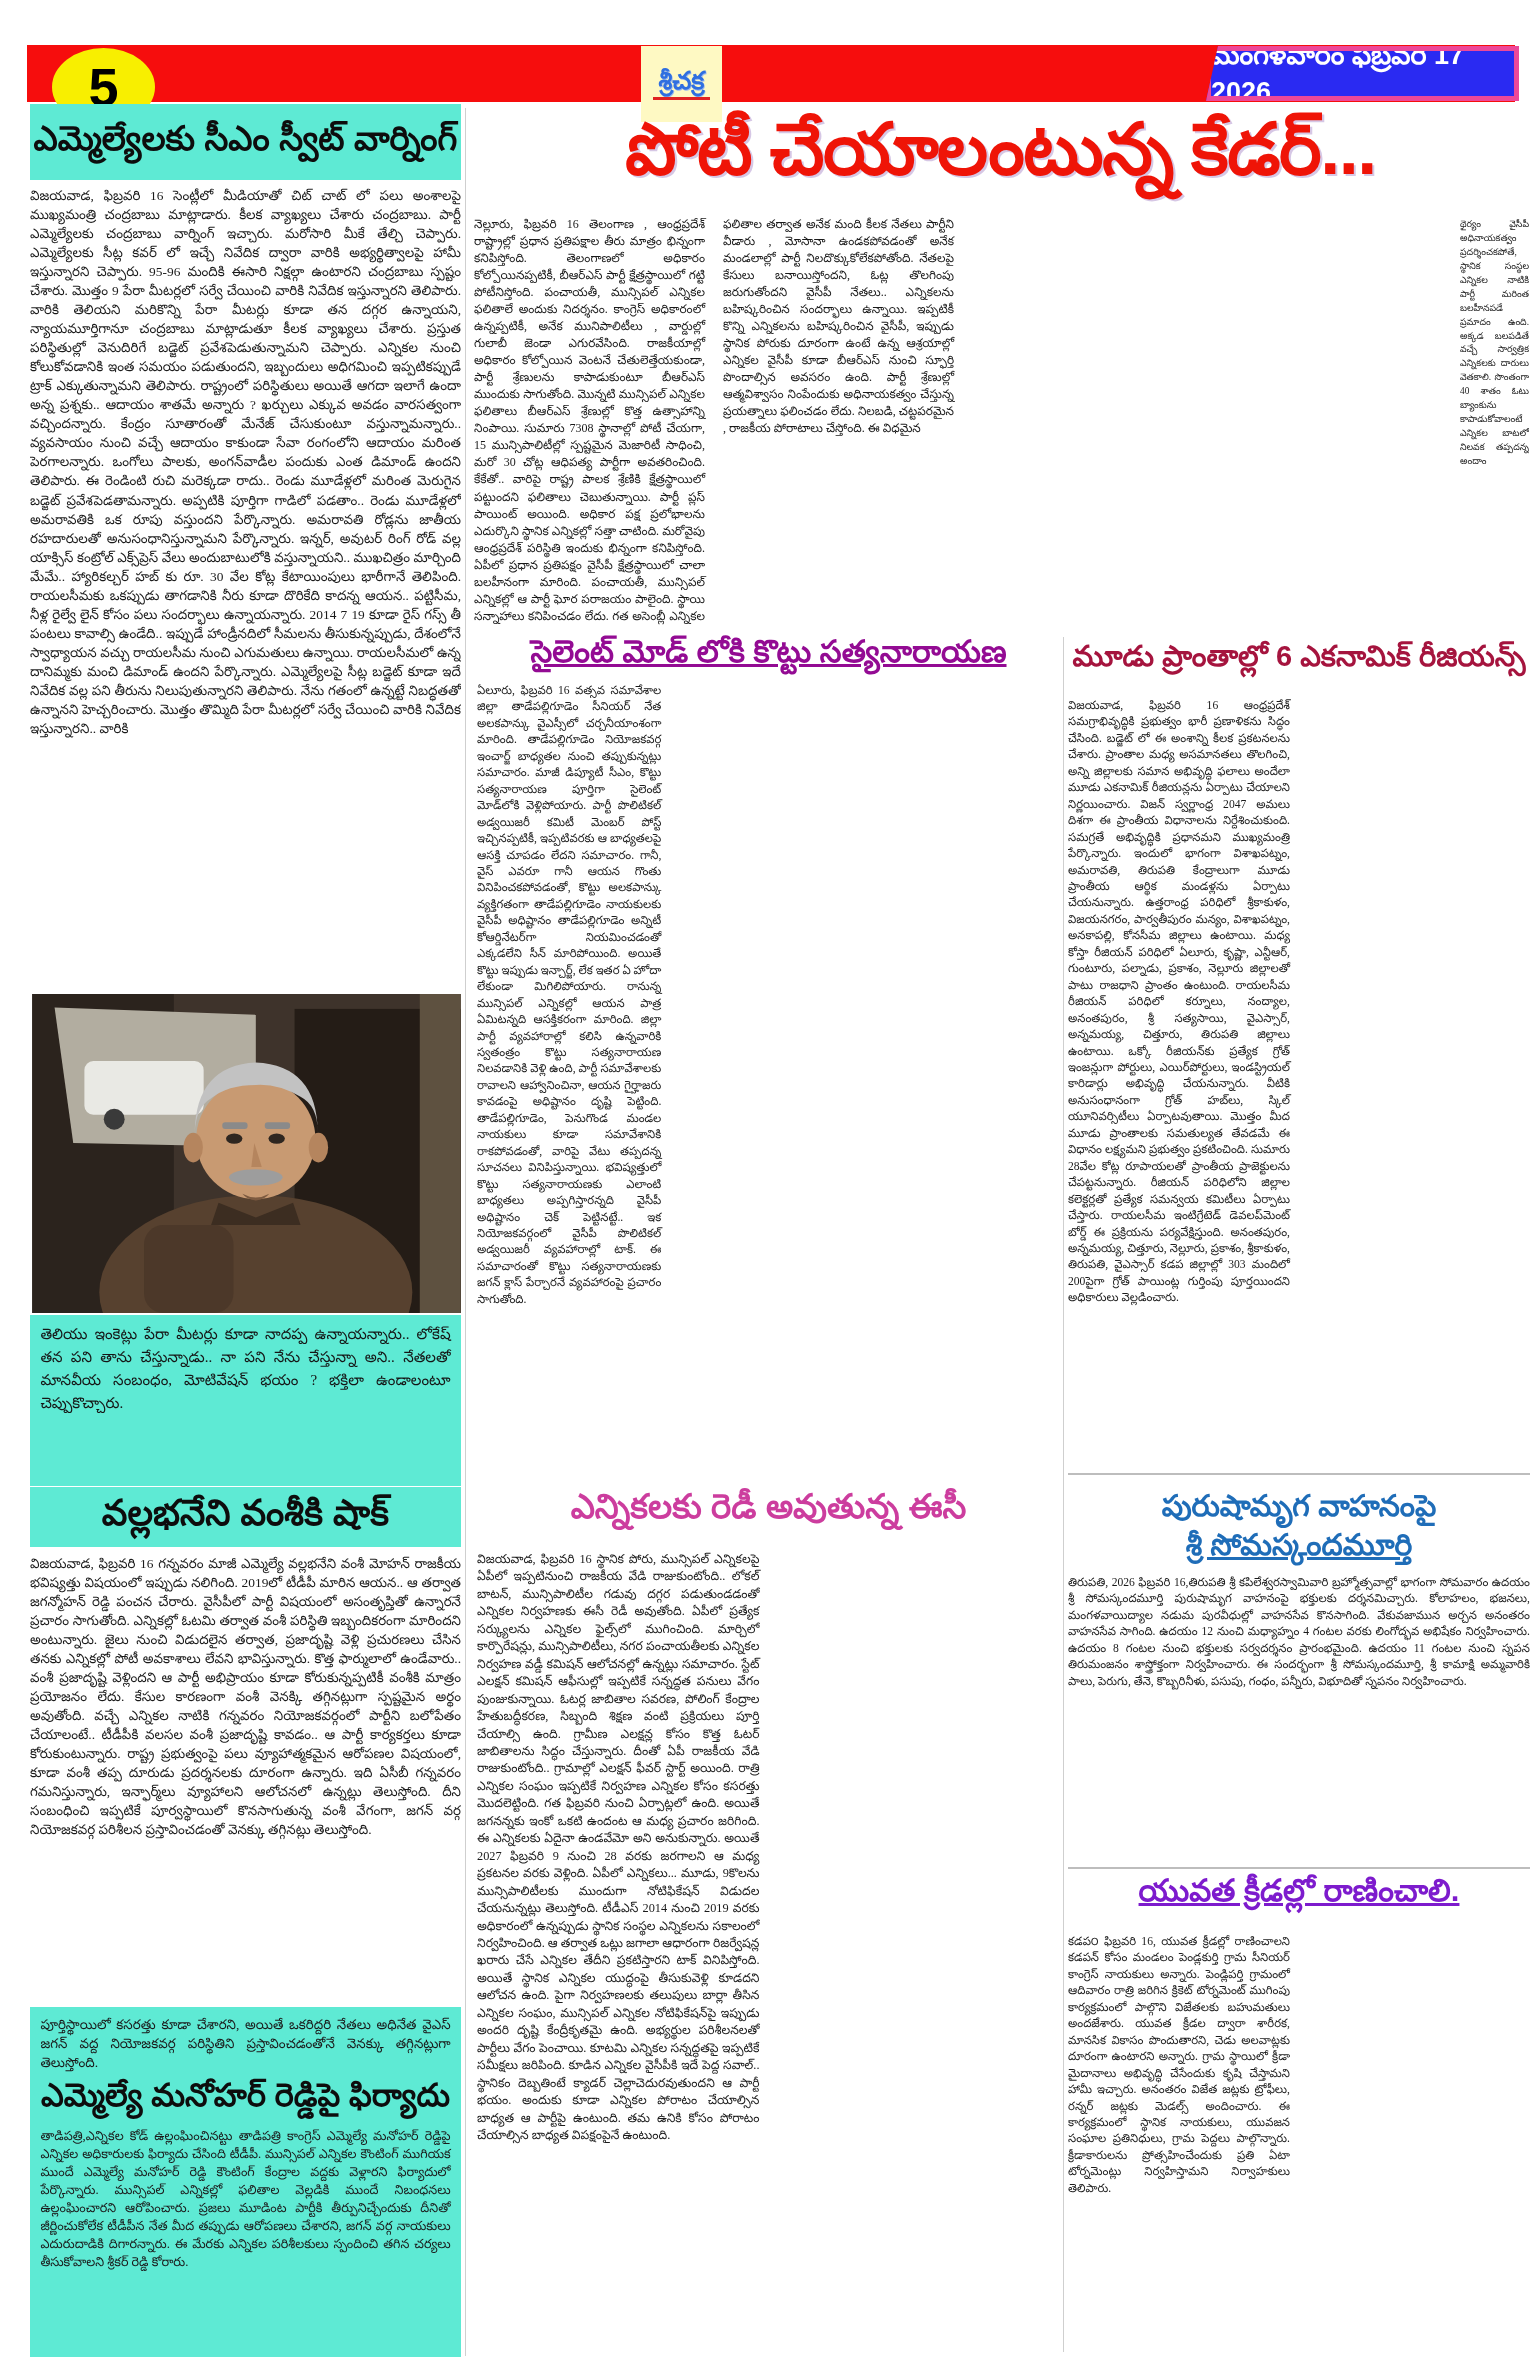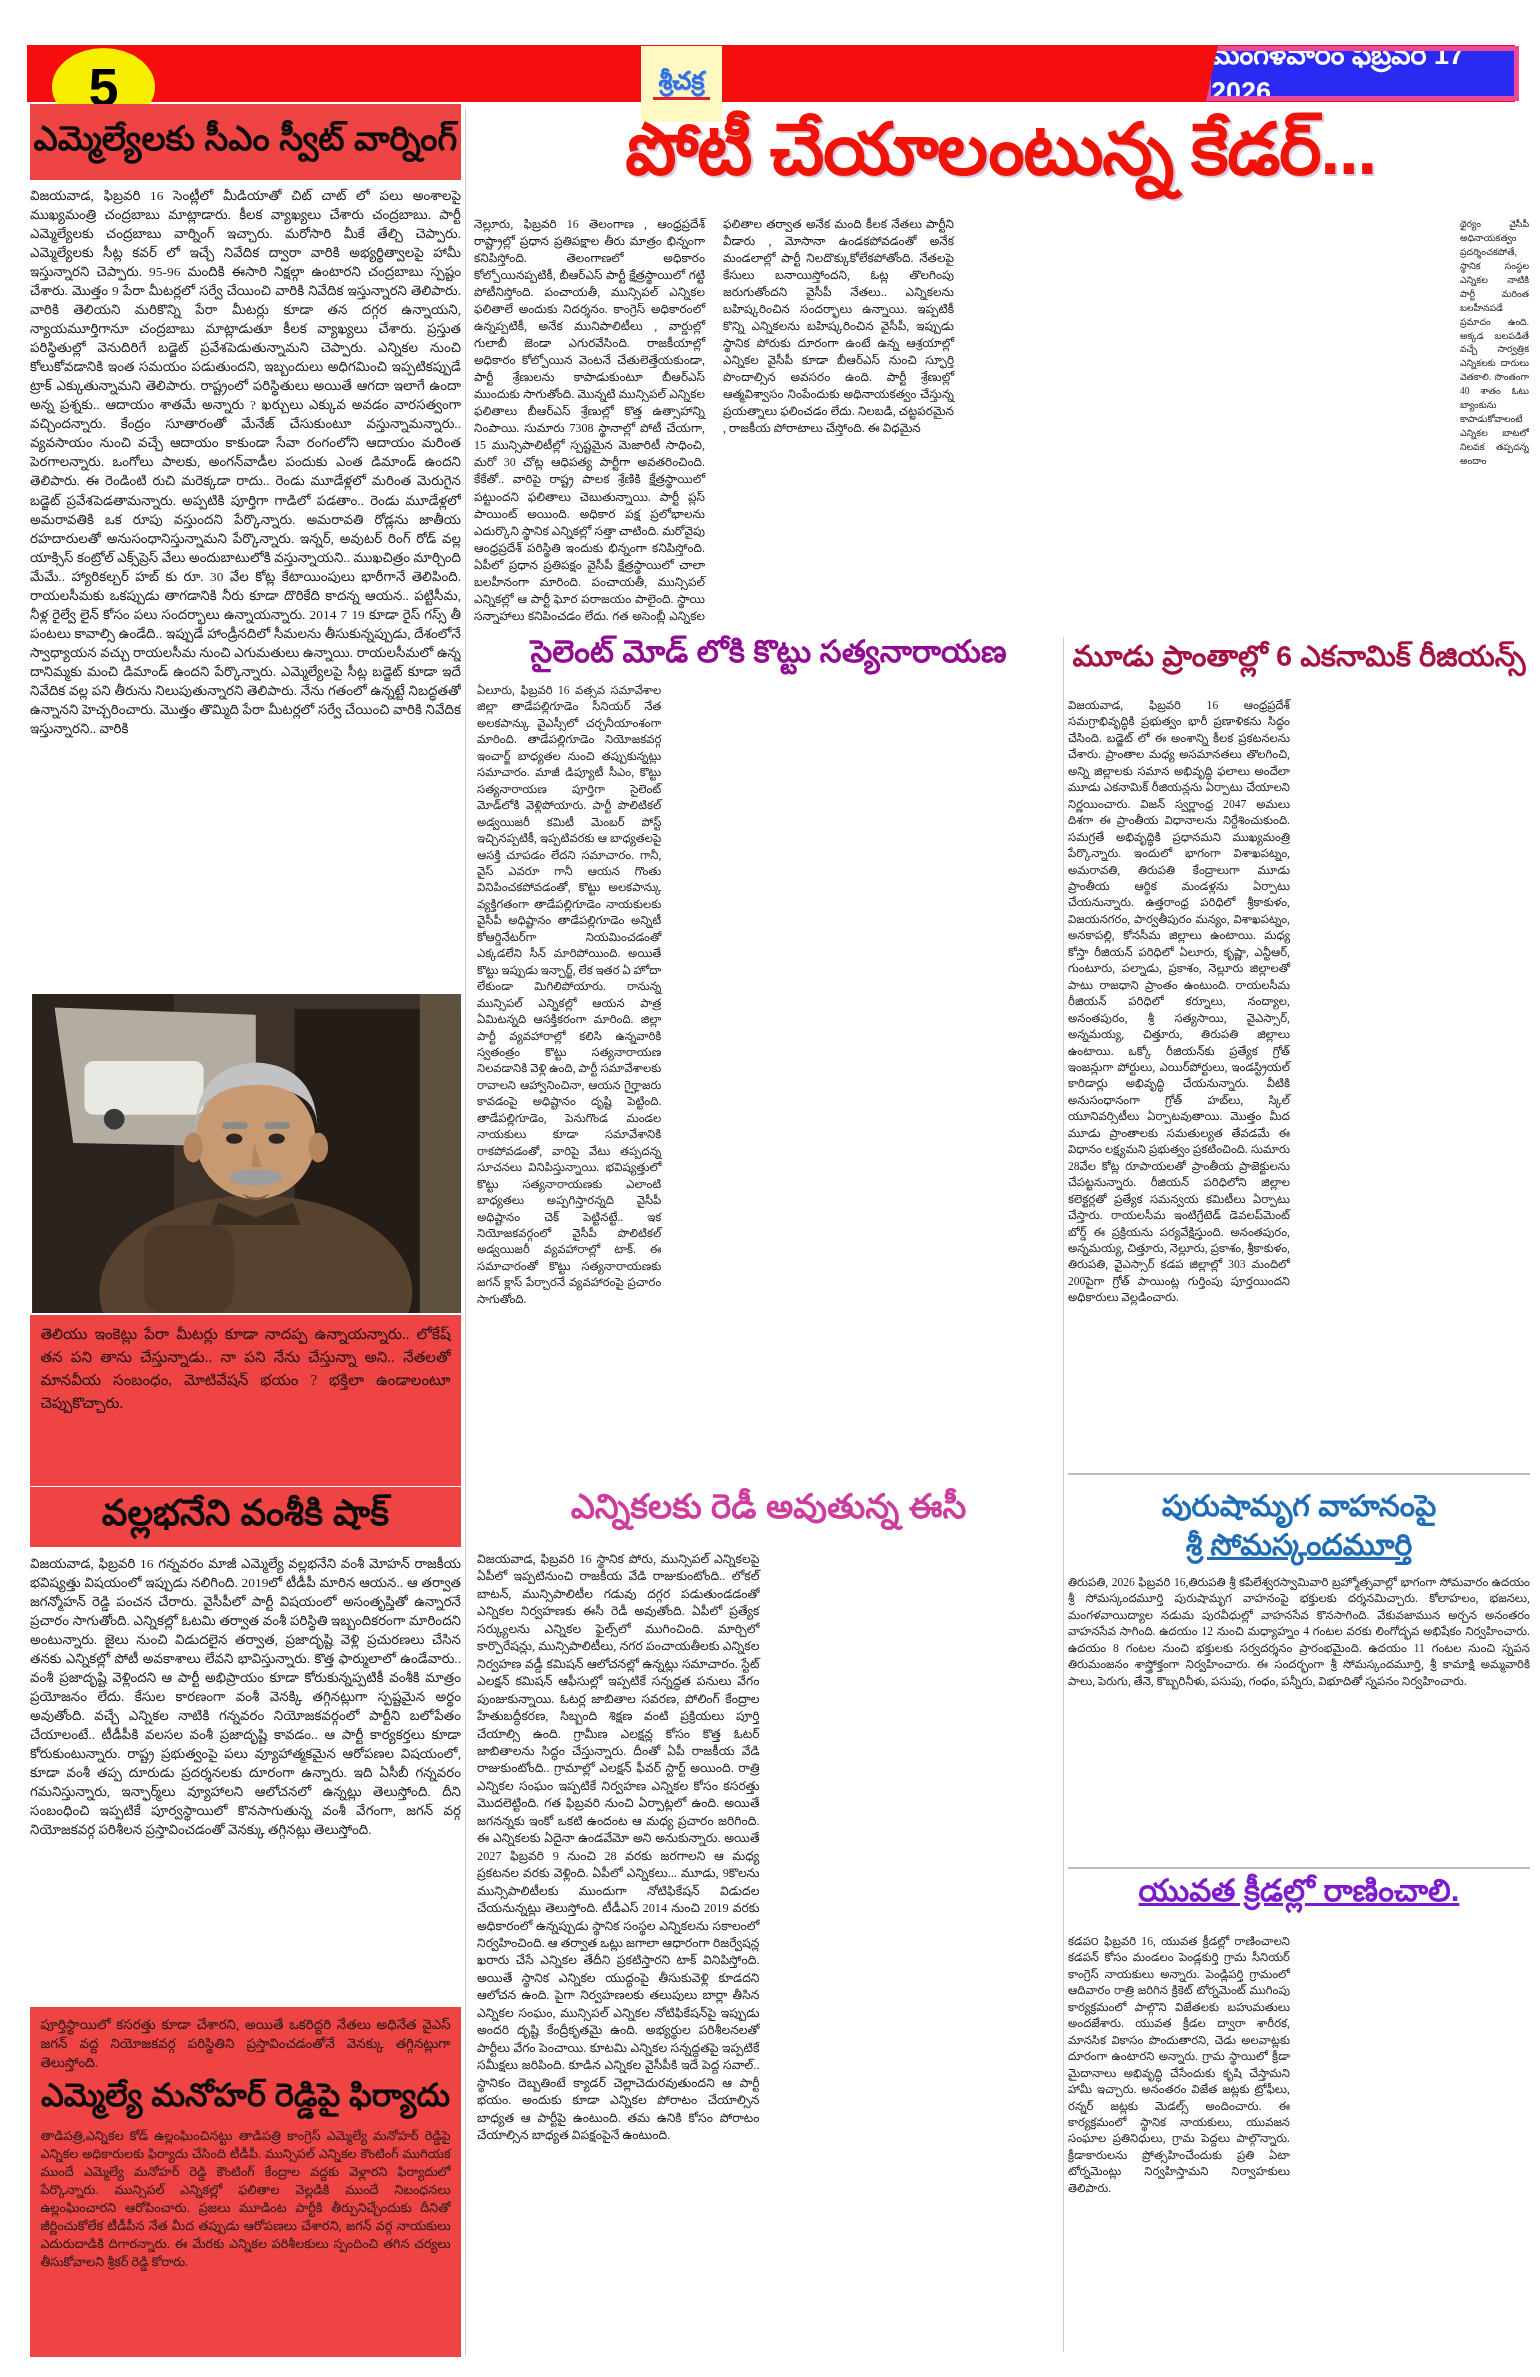--- a/index.html
+++ b/index.html
@@ -12,25 +12,25 @@
   .page-badge{background:#f8ef00;border-radius:50%;display:flex;align-items:center;justify-content:center;
               font-family:"Liberation Sans",sans-serif;font-weight:bold;font-size:54px;color:#000;}
   .logo-box{background:#fef9c3;display:flex;flex-direction:column;align-items:center;justify-content:center;}
   .logo-main{color:#2f6fe0;font-weight:bold;font-size:25px;line-height:1.05;text-shadow:0.7px 0.7px 0 #9db9ee;}
   .logo-rule{width:70%;height:3px;background:#e02222;margin-top:3px;}
   .date-box{background:#2a2af2;border:5px solid #ec4899;color:#fff;display:flex;align-items:center;justify-content:center;
             font-family:"Liberation Sans",sans-serif;font-weight:bold;font-size:27px;
             clip-path:polygon(12px 0,100% 0,100% 100%,0 100%);}
 
   
-  .pinkbox{background:#ef4444;}
+  .pinkbox{background:#5eead4;}
   .hl{font-family:"Liberation Sans",sans-serif;font-weight:800;text-align:center;display:flex;align-items:center;justify-content:center;}
   .hl-black{color:#0d0d0d;}
   .lead-hl{color:#ef1407;font-size:72px;letter-spacing:-1.5px;text-shadow:2.2px 2.2px 0 rgba(90,30,150,0.25);}
-  .hl-magenta{color:#930b93;font-size:31px;}
+  .hl-magenta{color:#930b93;font-size:31px;text-decoration:underline;}
   .hl-maroon{color:#a5143e;font-size:29px;}
   .hl-pinkmag{color:#cc3d9e;font-size:34px;}
   .hl-blue{color:#1f6db8;font-size:30px;line-height:1.3;flex-direction:column;}
   .hl-purple{color:#7d1bcd;font-size:31px;text-decoration:underline;}
 
   
   .bt{font-size:13.4px;line-height:1.42;text-align:justify;color:#1a1a1a;column-fill:auto;overflow-wrap:anywhere;}
   .bt-sm{font-size:11.6px;line-height:1.42;}
   .cols2{column-count:2;column-gap:18px;margin-top:12px;}
   .cols3{column-count:3;column-gap:15px;}

